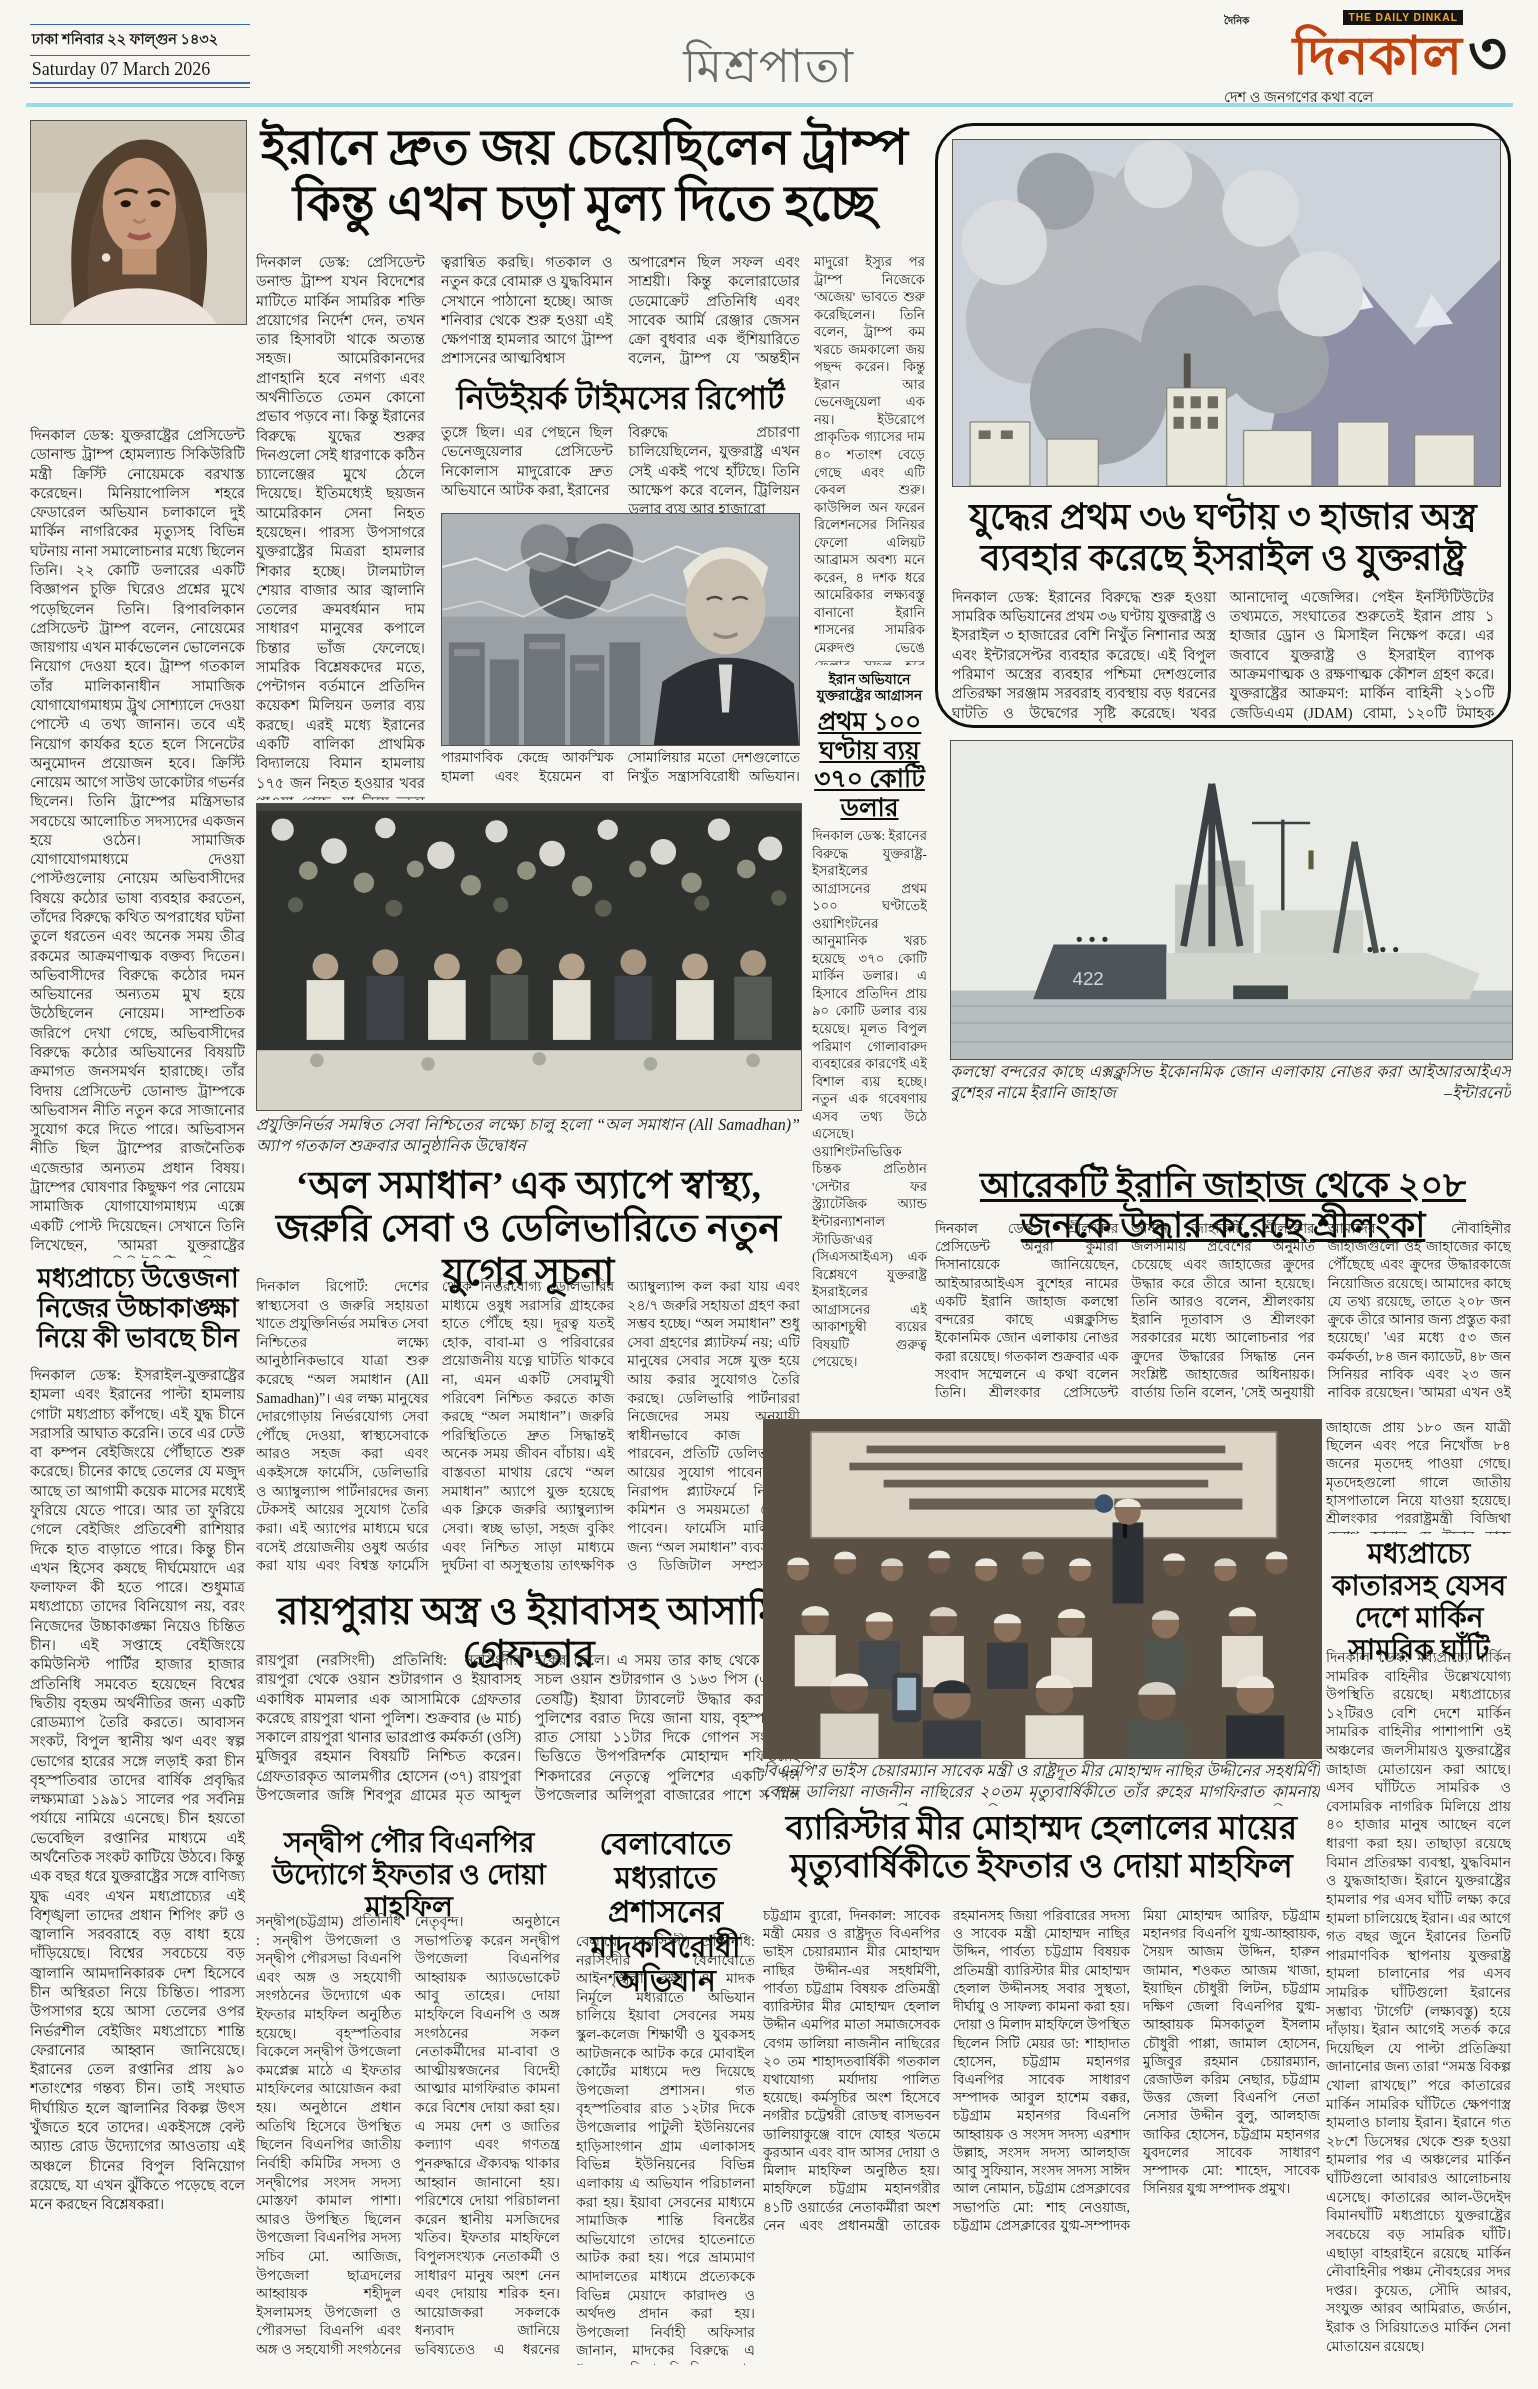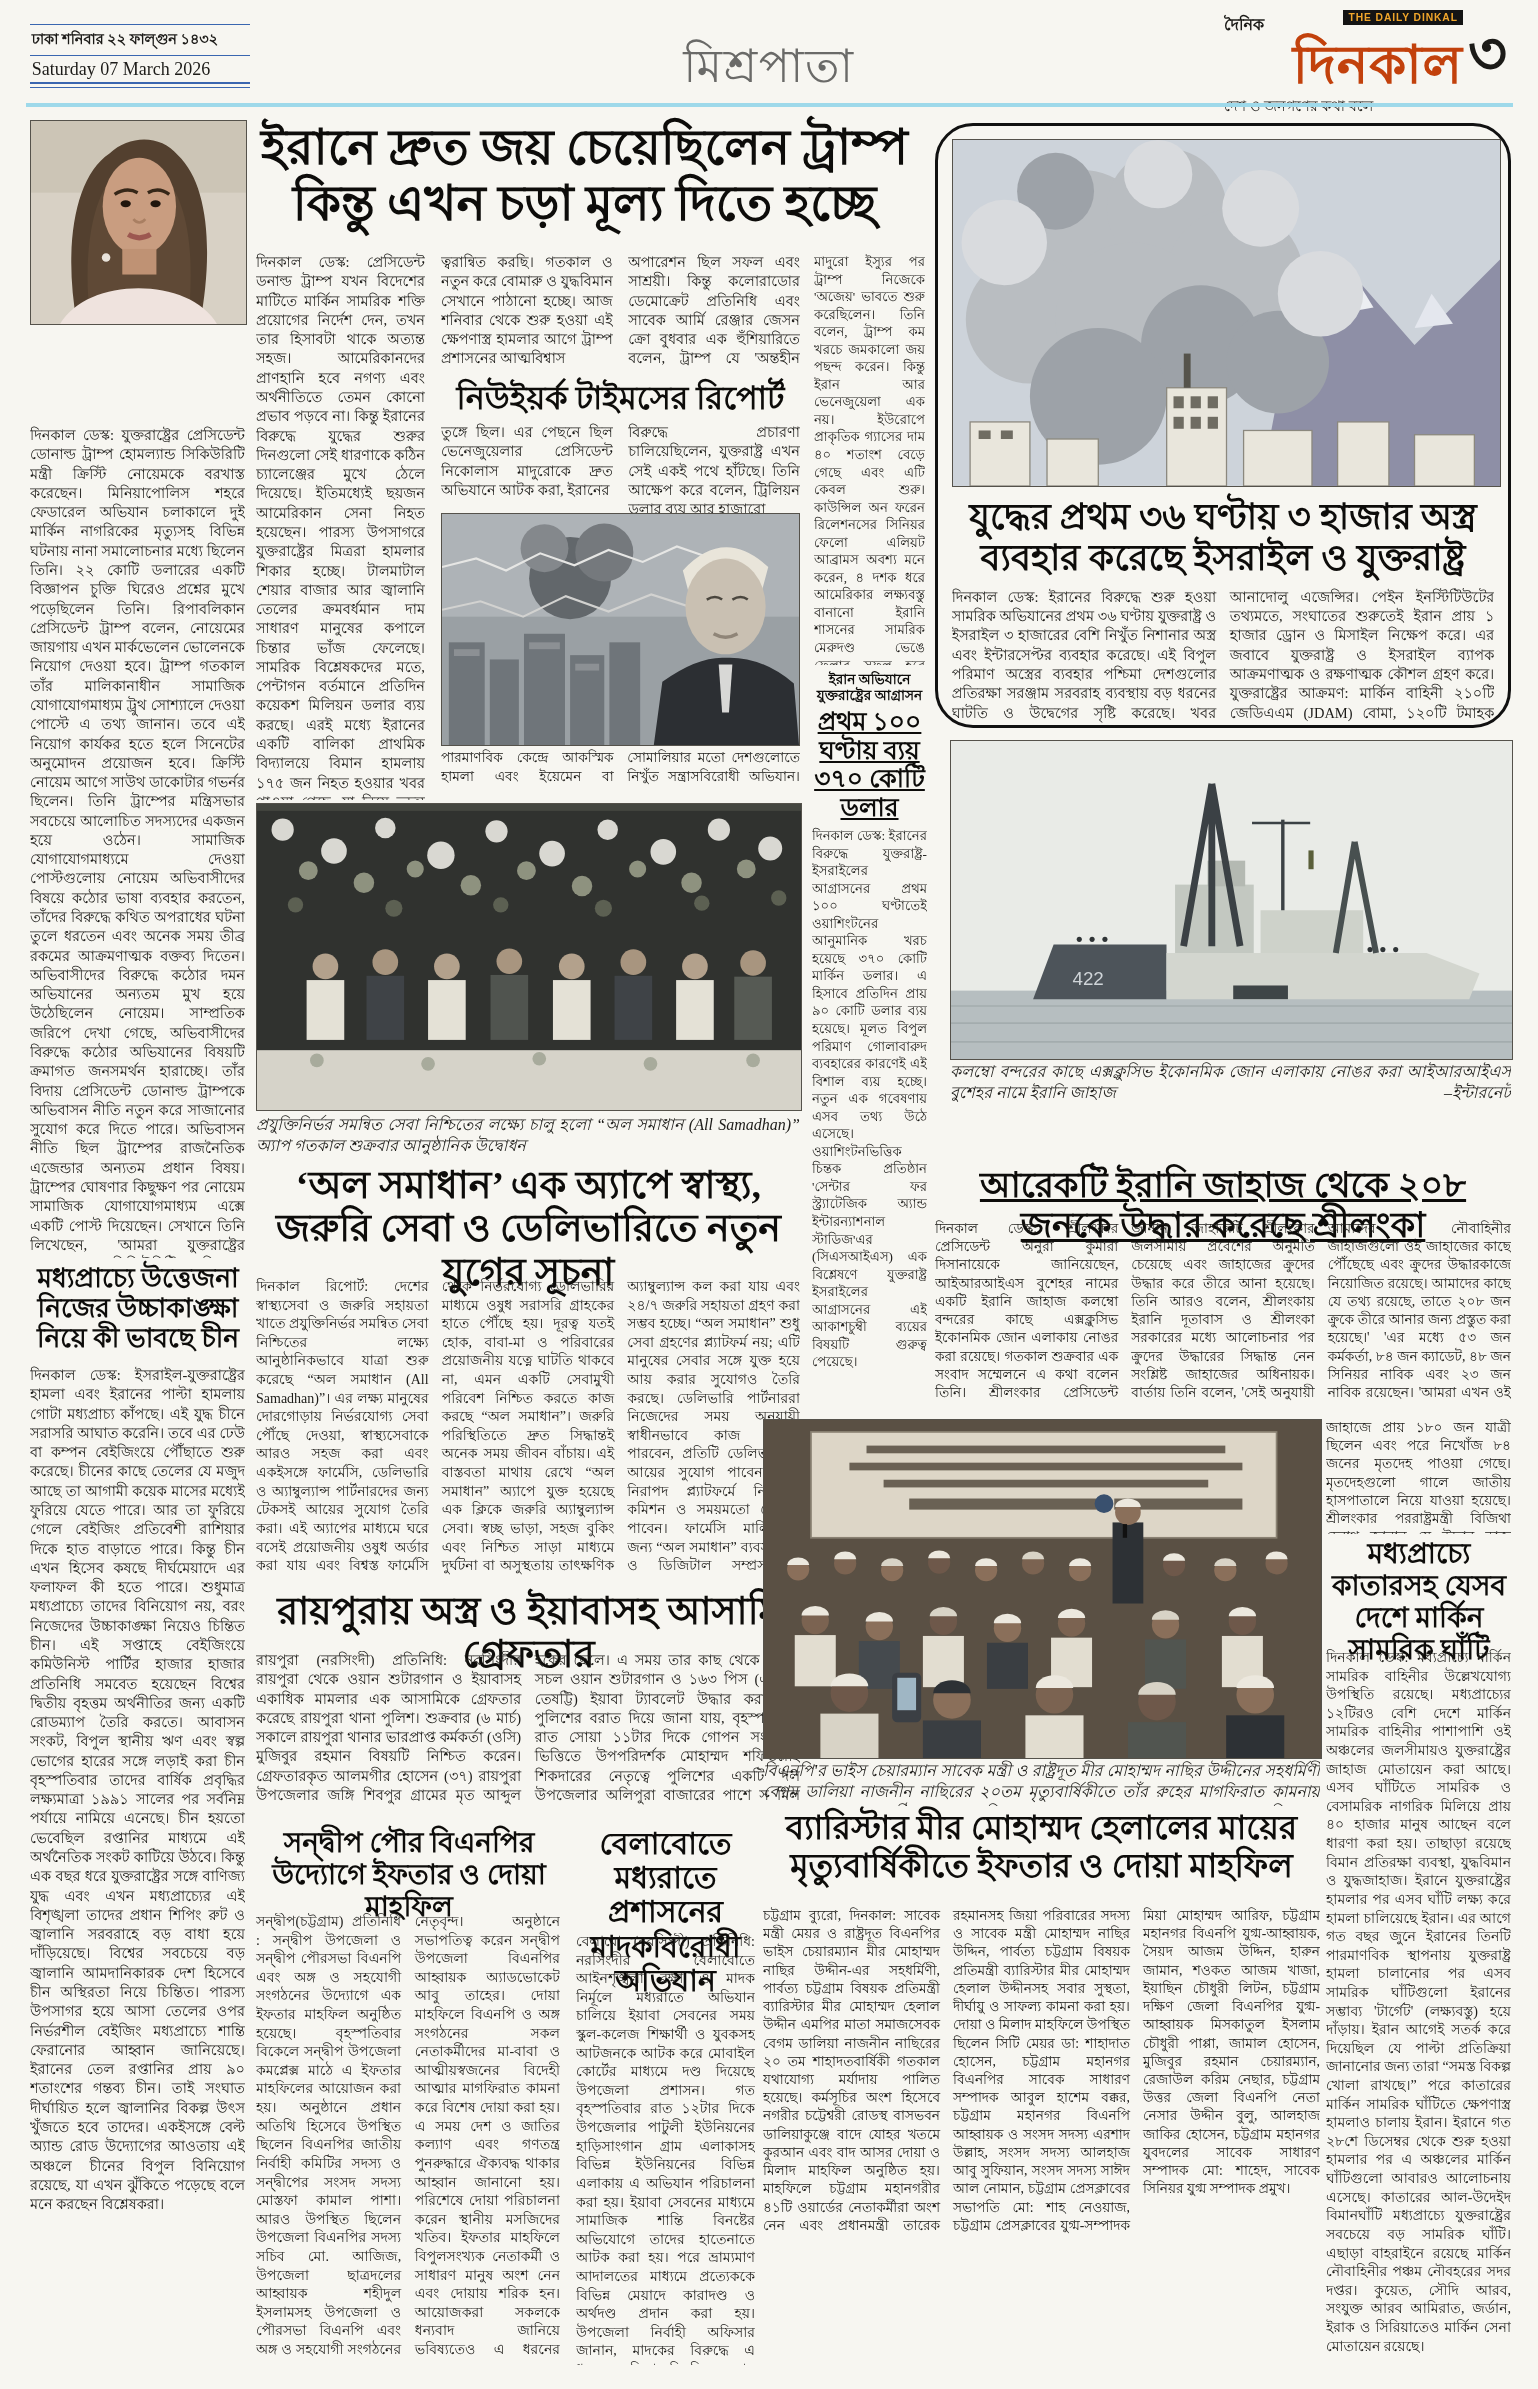--- a/index.html
+++ b/index.html
@@ -11,21 +11,21 @@
   .hl{font-weight:bold;text-align:center;color:#0d0c0a;line-height:1.14;}
   .body-txt{font-size:14.5px;line-height:1.33;text-align:justify;overflow:hidden;}
   .caption{font-style:italic;font-size:16px;line-height:1.32;text-align:justify;overflow:hidden;}
   .cols2{column-count:2;column-gap:13.7px;}
   .cols3{column-count:3;column-gap:13px;}
   .rule{height:1.7px;background:#3a66b0;margin:1.7px 0;}
   .cyan-rule{background:#9ed9ea;height:4.3px;}
   .datebn{font-size:14.5px;font-weight:bold;padding:0.9px 1.7px;}
   .dateen{font-size:18px;padding:0.9px 1.7px;}
   .sec-title{font-size:46px;font-weight:normal;color:#6a6a68;text-align:center;letter-spacing:1.7px;}
-  .logo-pre{font-size:16px;font-weight:bold;}
+  .logo-pre{font-size:10px;font-weight:bold;}
   .logo-main{font-size:53px;font-weight:700;line-height:1;letter-spacing:0.9px;color:#c2410c;text-align:right;}
   .logo-tag{display:inline-block;background:#141414;color:#f0a62b;font-size:10.3px;font-weight:bold;
             padding:1.7px 5.1px;letter-spacing:0.9px;font-family:"Liberation Sans",sans-serif;}
   .logo-slogan{font-size:14.5px;margin-top:3.4px;}
   .pagenum{font-size:60px;font-weight:800;line-height:1;}
   .war-box{border:3.4px solid #111;border-radius:38px;padding:13px 13.7px;box-sizing:border-box;background:#f7f6f1;}
   .credit{float:right;font-style:italic;}
 </style>
 </head>
 <body>

